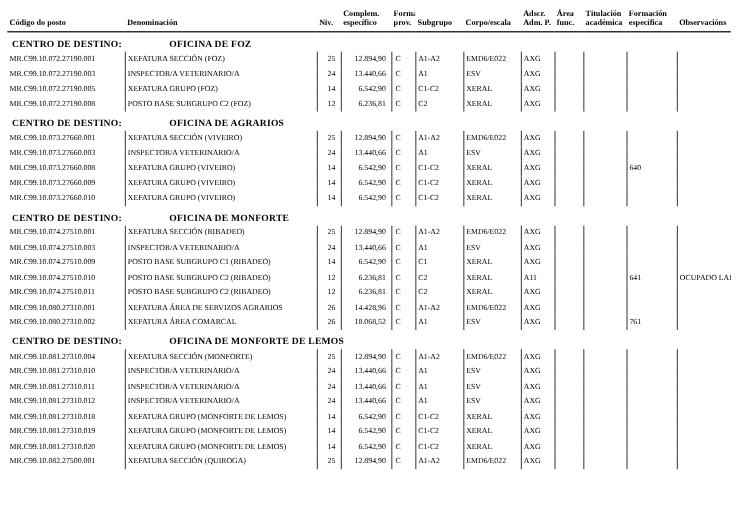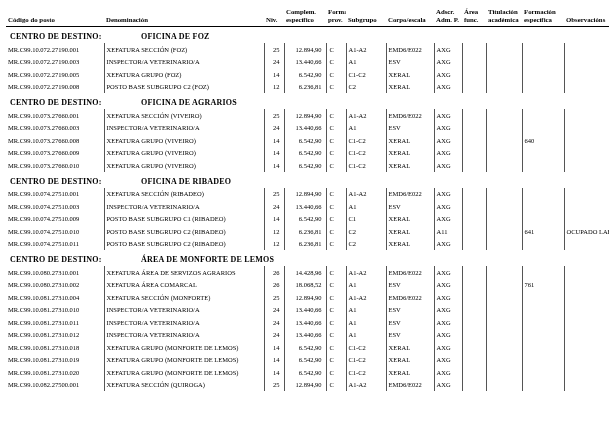--- a/index.html
+++ b/index.html
@@ -234,21 +234,21 @@
           <td class="col-forma">C</td>
           <td class="col-subgrupo">C1-C2</td>
           <td class="col-corpo">XERAL</td>
           <td class="col-adscr">AXG</td>
           <td class="col-area"></td>
           <td class="col-titulacion"></td>
           <td class="col-formacion"></td>
           <td class="col-observacions"></td>
         </tr>
         <tr class="section-row">
-          <td colspan="12"><span class="centro-label">CENTRO DE DESTINO:</span><span class="centro-name">OFICINA DE RIBADEO</span></td>
+          <td colspan="12"><span class="centro-label">CENTRO DE DESTINO:</span><span class="centro-name">OFICINA DE MONFORTE</span></td>
         </tr>
         <tr class="pos-row">
           <td class="col-codigo">MR.C99.10.074.27510.001</td>
           <td class="col-denominacion">XEFATURA SECCIÓN (RIBADEO)</td>
           <td class="col-niv">25</td>
           <td class="col-complem">12.894,90</td>
           <td class="col-forma">C</td>
           <td class="col-subgrupo">A1-A2</td>
           <td class="col-corpo">EMD6/E022</td>
           <td class="col-adscr">AXG</td>
@@ -306,23 +306,20 @@
           <td class="col-complem">6.236,81</td>
           <td class="col-forma">C</td>
           <td class="col-subgrupo">C2</td>
           <td class="col-corpo">XERAL</td>
           <td class="col-adscr">AXG</td>
           <td class="col-area"></td>
           <td class="col-titulacion"></td>
           <td class="col-formacion"></td>
           <td class="col-observacions"></td>
         </tr>
-        <tr class="section-row">
-          <td colspan="12"><span class="centro-label">CENTRO DE DESTINO:</span><span class="centro-name">ÁREA DE MONFORTE DE LEMOS</span></td>
-        </tr>
         <tr class="pos-row">
           <td class="col-codigo">MR.C99.10.080.27310.001</td>
           <td class="col-denominacion">XEFATURA ÁREA DE SERVIZOS AGRARIOS</td>
           <td class="col-niv">26</td>
           <td class="col-complem">14.428,96</td>
           <td class="col-forma">C</td>
           <td class="col-subgrupo">A1-A2</td>
           <td class="col-corpo">EMD6/E022</td>
           <td class="col-adscr">AXG</td>
           <td class="col-area"></td>
@@ -336,20 +333,23 @@
           <td class="col-niv">26</td>
           <td class="col-complem">18.068,52</td>
           <td class="col-forma">C</td>
           <td class="col-subgrupo">A1</td>
           <td class="col-corpo">ESV</td>
           <td class="col-adscr">AXG</td>
           <td class="col-area"></td>
           <td class="col-titulacion"></td>
           <td class="col-formacion">761</td>
           <td class="col-observacions"></td>
+        </tr>
+        <tr class="section-row">
+          <td colspan="12"><span class="centro-label">CENTRO DE DESTINO:</span><span class="centro-name">OFICINA DE MONFORTE DE LEMOS</span></td>
         </tr>
         <tr class="pos-row">
           <td class="col-codigo">MR.C99.10.081.27310.004</td>
           <td class="col-denominacion">XEFATURA SECCIÓN (MONFORTE)</td>
           <td class="col-niv">25</td>
           <td class="col-complem">12.894,90</td>
           <td class="col-forma">C</td>
           <td class="col-subgrupo">A1-A2</td>
           <td class="col-corpo">EMD6/E022</td>
           <td class="col-adscr">AXG</td>

